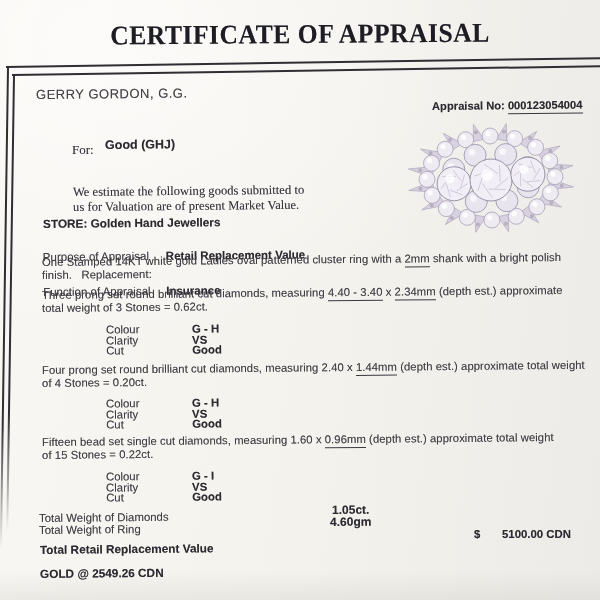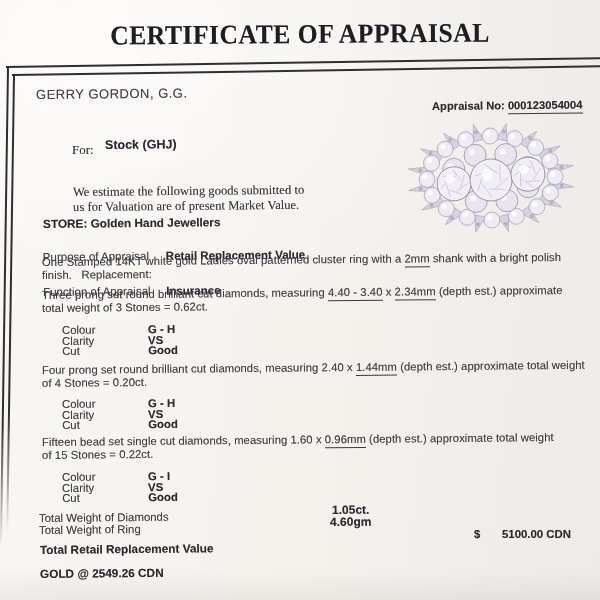--- a/index.html
+++ b/index.html
@@ -30,21 +30,21 @@
   .for-label{left:72px;top:142px;font-size:13px;}
   .statement{left:73px;top:185px;font-size:12.6px;line-height:14.5px;}
   .store{left:43px;top:217px;font-size:11.8px;}
   .kvrows{left:43px;top:229px;font-size:11.5px;line-height:11.5px;}
   .kv-label{display:inline-block;width:123px;font-weight:400;color:#3f3e44;}
   .para{font-size:11.3px;line-height:13.2px;letter-spacing:0.05px;}
   .p1{left:42px;top:256px;} .p2{left:42px;top:289px;}
   .p3{left:42px;top:364px;} .p4{left:42px;top:436px;}
   .spec{position:absolute;left:62px;font-size:11.4px;line-height:10.6px;}
   .spec1{top:325px;} .spec2{top:399px;} .spec3{top:472px;}
-  .spec-label{display:inline-block;width:86px;}
+  .spec-label{display:inline-block;width:86px;margin-left:44px;}
   .t-dia-val{left:332px;top:503px;font-size:12px;}
   .t-dia-lab{left:39px;top:512px;font-size:11.4px;}
   .t-ring-val{left:330px;top:515px;font-size:12px;}
   .t-ring-lab{left:39px;top:524px;font-size:11.4px;}
   .t-cur{left:474px;top:528px;font-size:11.4px;}
   .t-retail-val{left:493px;top:528px;font-size:11.4px;padding-left:9px;}
   .t-retail-lab{left:40px;top:543px;font-size:11.8px;}
   .t-gold{left:40px;top:567px;font-size:11.8px;}
   .ring{position:absolute;left:402px;top:118px;width:178px;height:122px;
         transform:rotate(-1.2deg);}
@@ -58,21 +58,21 @@
 
   <div class="hrule" style="left:6px;top:66px;width:610px;transform:rotate(-0.85deg);"></div>
   <div class="hrule" style="left:12px;top:73.5px;width:604px;transform:rotate(-0.85deg);"></div>
   <div class="vrule" style="left:7px;top:68px;height:495px;transform:rotate(0.85deg);"></div>
   <div class="vrule" style="left:13px;top:75px;height:470px;transform:rotate(0.85deg);"></div>
 
   <div class="abs gerry tilt">GERRY GORDON, G.G.</div>
 
   <div class="abs appraisal b tilt"><span>Appraisal No: </span><span class="ul">000123054004</span></div>
 
-  <div class="abs stock b tilt">Stock (GHJ)</div>
+  <div class="abs stock b tilt">Good (GHJ)</div>
   <div class="abs for-label serif">For:</div>
 
   <svg class="ring" id="ring-svg" viewBox="0 0 178 122">
       <polygon points="171.39168665194168,70.71111170718623 145.60306948564056,72.8924719639075 147.74529182707778,62.10308442615323" fill="#d8d2e0" stroke="#aea6bd" stroke-width="0.7"></polygon>
       <polygon points="158.8597555036421,90.54037615703602 134.84779123684586,85.95241396790178 140.95586646825308,76.80411265194866" fill="#d8d2e0" stroke="#aea6bd" stroke-width="0.7"></polygon>
       <polygon points="135.69230986017362,105.72014518617635 117.11260238350391,95.06133620450149 126.25663142073918,88.94686705614541" fill="#d8d2e0" stroke="#aea6bd" stroke-width="0.7"></polygon>
       <polygon points="105.41638330733662,113.93943656486951 95.09752465864868,98.83248783576998 105.88541197162259,96.68272335504732" fill="#d8d2e0" stroke="#aea6bd" stroke-width="0.7"></polygon>
       <polygon points="72.64121121084287,113.94693768877136 72.15415407871286,96.69174521142132 82.94354161646713,98.83396755285857" fill="#d8d2e0" stroke="#aea6bd" stroke-width="0.7"></polygon>
       <polygon points="42.35651641470861,105.74150657976566 51.77541083231946,88.96501699013236 60.92371214827259,95.07309222153957" fill="#d8d2e0" stroke="#aea6bd" stroke-width="0.7"></polygon>
       <polygon points="19.172869170203384,90.57234574178034 37.06377384496434,76.82862750062861 43.1782429933204,85.97265653786388" fill="#d8d2e0" stroke="#aea6bd" stroke-width="0.7"></polygon>

